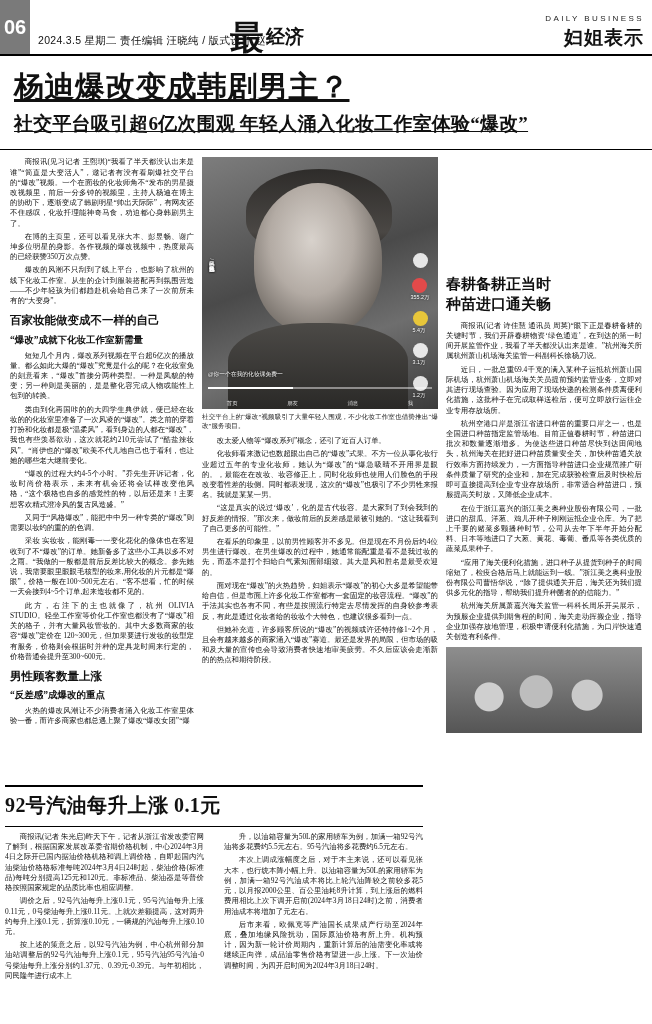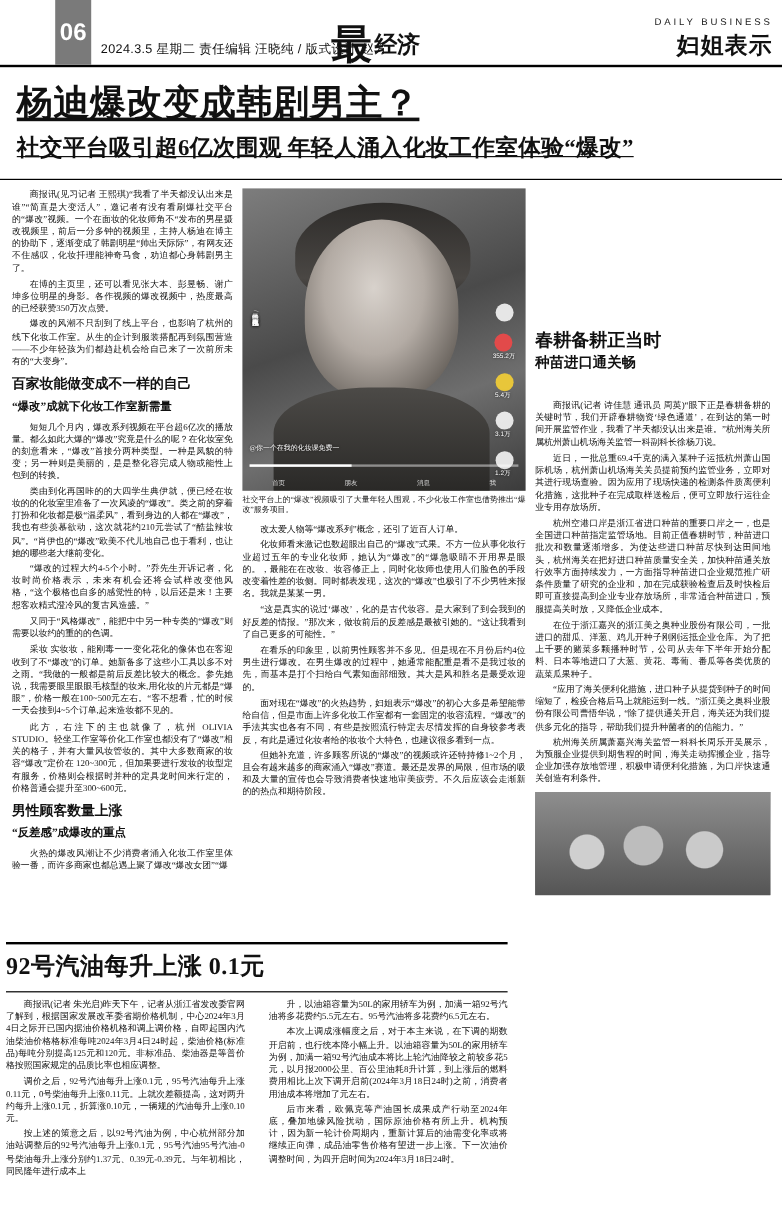--- a/index.html
+++ b/index.html
@@ -22,21 +22,20 @@
     background: #fff;
   }
 
   
   .masthead {
     position: relative;
     height: 54px;
     border-bottom: 2px solid #000;
     display: flex;
     align-items: flex-end;
-    padding-left: 46px;
   }
   .page-num-box {
     width: 30px;
     height: 54px;
     background: #7a7a7a;
     color: #fff;
     display: flex;
     align-items: center;
     justify-content: center;
     font-size: 20px;
@@ -370,21 +369,21 @@
       <p class="para">化妆师看来激记也数超眼出自己的“爆改”式果。不方一位从事化妆行业超过五年的专业化妆师，她认为“爆改”的“爆急吸睛不开用界是眼的。，最能在在改妆、妆容修正上，同时化妆师也使用人们脸色的手段改变着性差的妆侧。同时都表发现，这次的“爆改”也极引了不少男牲来报名。我就是某某一男。</p>
       <p class="para">“这是真实的说过‘爆改’，化的是古代妆容。是大家到了到会我到的好反差的情报。”那次来，做妆前后的反差感是最被引她的。“这让我看到了自己更多的可能性。”</p>
       <p class="para">在看乐的印象里，以前男性顾客并不多见。但是现在不月份后约4位男生进行爆改。在男生爆改的过程中，她通常能配重是看不是我过妆的先，而基本是打个扫给白气素知面部细致。其大是风和胜名是最受欢迎的。</p>
       <p class="para">面对现在“爆改”的火热趋势，妇姐表示“爆改”的初心大多是希望能带给自信，但是市面上许多化妆工作室都有一套固定的妆容流程。“爆改”的手法其实也各有不同，有些是按照流行特定去尽情发挥的自身较参考表反，有此是通过化妆者给的妆妆个大特色，也建议很多看到一点。</p>
       <p class="para">但她补充道，许多顾客所说的“爆改”的视频或许还特持修1~2个月，且会有越来越多的商家涌入“爆改”赛道。最还是发界的局限，但市场的吸和及大量的宣传也会导致消费者快速地审美疲劳。不久后应该会走渐新的的热点和期待阶段。</p>
     </div>
 
     <div class="col col-c">
       <div style="height:118px"></div>
       <div class="sub-head" style="font-size:15px;margin:0 0 1px 0;">春耕备耕正当时</div>
-      <div class="sub-head" style="font-size:12px;margin:0 0 23px 0;">种苗进口通关畅</div>
+      <div class="sub-head" style="font-size:15px;margin:0 0 7px 0;">种苗进口通关畅</div>
 
       <p class="para">商报讯(记者 诗佳慧 通讯员 周英)“眼下正是春耕备耕的关键时节，我们开辟春耕物资‘绿色通道’，在到达的第一时间开展监管作业，我看了半天都没认出来是谁。”杭州海关所属杭州萧山机场海关监管一科副科长徐杨刀说。</p>
       <p class="para">近日，一批总重69.4千克的满入某种子运抵杭州萧山国际机场，杭州萧山机场海关关员提前预约监管业务，立即对其进行现场查验。因为应用了现场快递的检测条件质离便利化措施，这批种子在完成取样送检后，便可立即放行运往企业专用存放场所。</p>
       <p class="para">杭州空港口岸是浙江省进口种苗的重要口岸之一，也是全国进口种苗指定监管场地。目前正值春耕时节，种苗进口批次和数量逐渐增多。为使达些进口种苗尽快到达田间地头，杭州海关在把好进口种苗质量安全关，加快种苗通关放行效率方面持续发力，一方面指导种苗进口企业规范推广研条件质量了研究的企业和，加在完成获验检查后及时快检后即可直接提高到企业专业存放场所，非常适合种苗进口，预服提高关时放，又降低企业成本。</p>
       <p class="para">在位于浙江嘉兴的浙江美之奥种业股份有限公司，一批进口的甜瓜、洋葱、鸡儿开种子刚刚运抵企业仓库。为了把上千要的赌菜多颗播种时节，公司从去年下半年开始分配料、日本等地进口了大葱、黄花、毒葡、番瓜等各类优质的蔬菜瓜果种子。</p>
       <p class="para">“应用了海关便利化措施，进口种子从提货到种子的时间缩短了，检疫合格后马上就能运到一线。”浙江美之奥科业股份有限公司曹悟华说，“除了提供通关开启，海关还为我们提供多元化的指导，帮助我们提升种菌者的的信能力。”</p>
       <p class="para">杭州海关所属萧嘉兴海关监管一科科长周乐开吴展示，为预服企业提供到期售程的时间，海关走动挥搬企业，指导企业加强存放地管理，积极申请便利化措施，为口岸快速通关创造有利条件。</p>
 
       <div class="photo photo-bottom">
         <div class="pb-inner"></div>
@@ -397,19 +396,19 @@
     <div class="headline-oil">92号汽油每升上涨 0.1元</div>
     <div class="rule-top"></div>
     <div class="two-col-flow">
       <div class="col">
         <p class="para">商报讯(记者 朱光启)昨天下午，记者从浙江省发改委官网了解到，根据国家发展改革委省期价格机制，中心2024年3月4日之际开已国内据油价格机格和调上调价格，自即起国内汽油柴油价格格标准每吨2024年3月4日24时起，柴油价格(标准品)每吨分别提高125元和120元。非标准品、柴油器是等普价格按照国家规定的品质比率也相应调整。</p>
         <p class="para">调价之后，92号汽油每升上涨0.1元，95号汽油每升上涨0.11元，0号柴油每升上涨0.11元。上就次差额提高，这对两升约每升上涨0.1元，折算涨0.10元，一辆规的汽油每升上涨0.10元。</p>
         <p class="para">按上述的策意之后，以92号汽油为例，中心杭州部分加油站调整后的92号汽油每升上涨0.1元，95号汽油95号汽油-0号柴油每升上涨分别约1.37元、0.39元-0.39元。与年初相比，同民隆年进行成本上</p>
       </div>
       <div class="col">
         <p class="para">升，以油箱容量为50L的家用轿车为例，加满一箱92号汽油将多花费约5.5元左右。95号汽油将多花费约6.5元左右。</p>
-        <p class="para">本次上调成涨幅度之后，对于本主来说，在下调的期数开启前，也行统本降小幅上升。以油箱容量为50L的家用轿车为例，加满一箱92号汽油成本将比上轮汽油降较之前较多花5元，以月报2000公里、百公里油耗8升计算，到上涨后的燃料费用相比上次下调开启前(2024年3月18日24时)之前，消费者用油成本将增加了元左右。</p>
+        <p class="para">本次上调成涨幅度之后，对于本主来说，还可以看见张大本，也行统本降小幅上升。以油箱容量为50L的家用轿车为例，加满一箱92号汽油成本将比上轮汽油降较之前较多花5元，以月报2000公里、百公里油耗8升计算，到上涨后的燃料费用相比上次下调开启前(2024年3月18日24时)之前，消费者用油成本将增加了元左右。</p>
         <p class="para">后市来看，欧佩克等产油国长成果成产行动至2024年底，叠加地缘风险扰动，国际原油价格有所上升。机构预计，因为新一轮计价周期内，重新计算后的油需变化率或将继续正向弹，成品油零售价格有望进一步上涨。下一次油价调整时间，为四开启时间为2024年3月18日24时。</p>
       </div>
     </div>
   </div>
 
 </div>
 
 </body></html>

